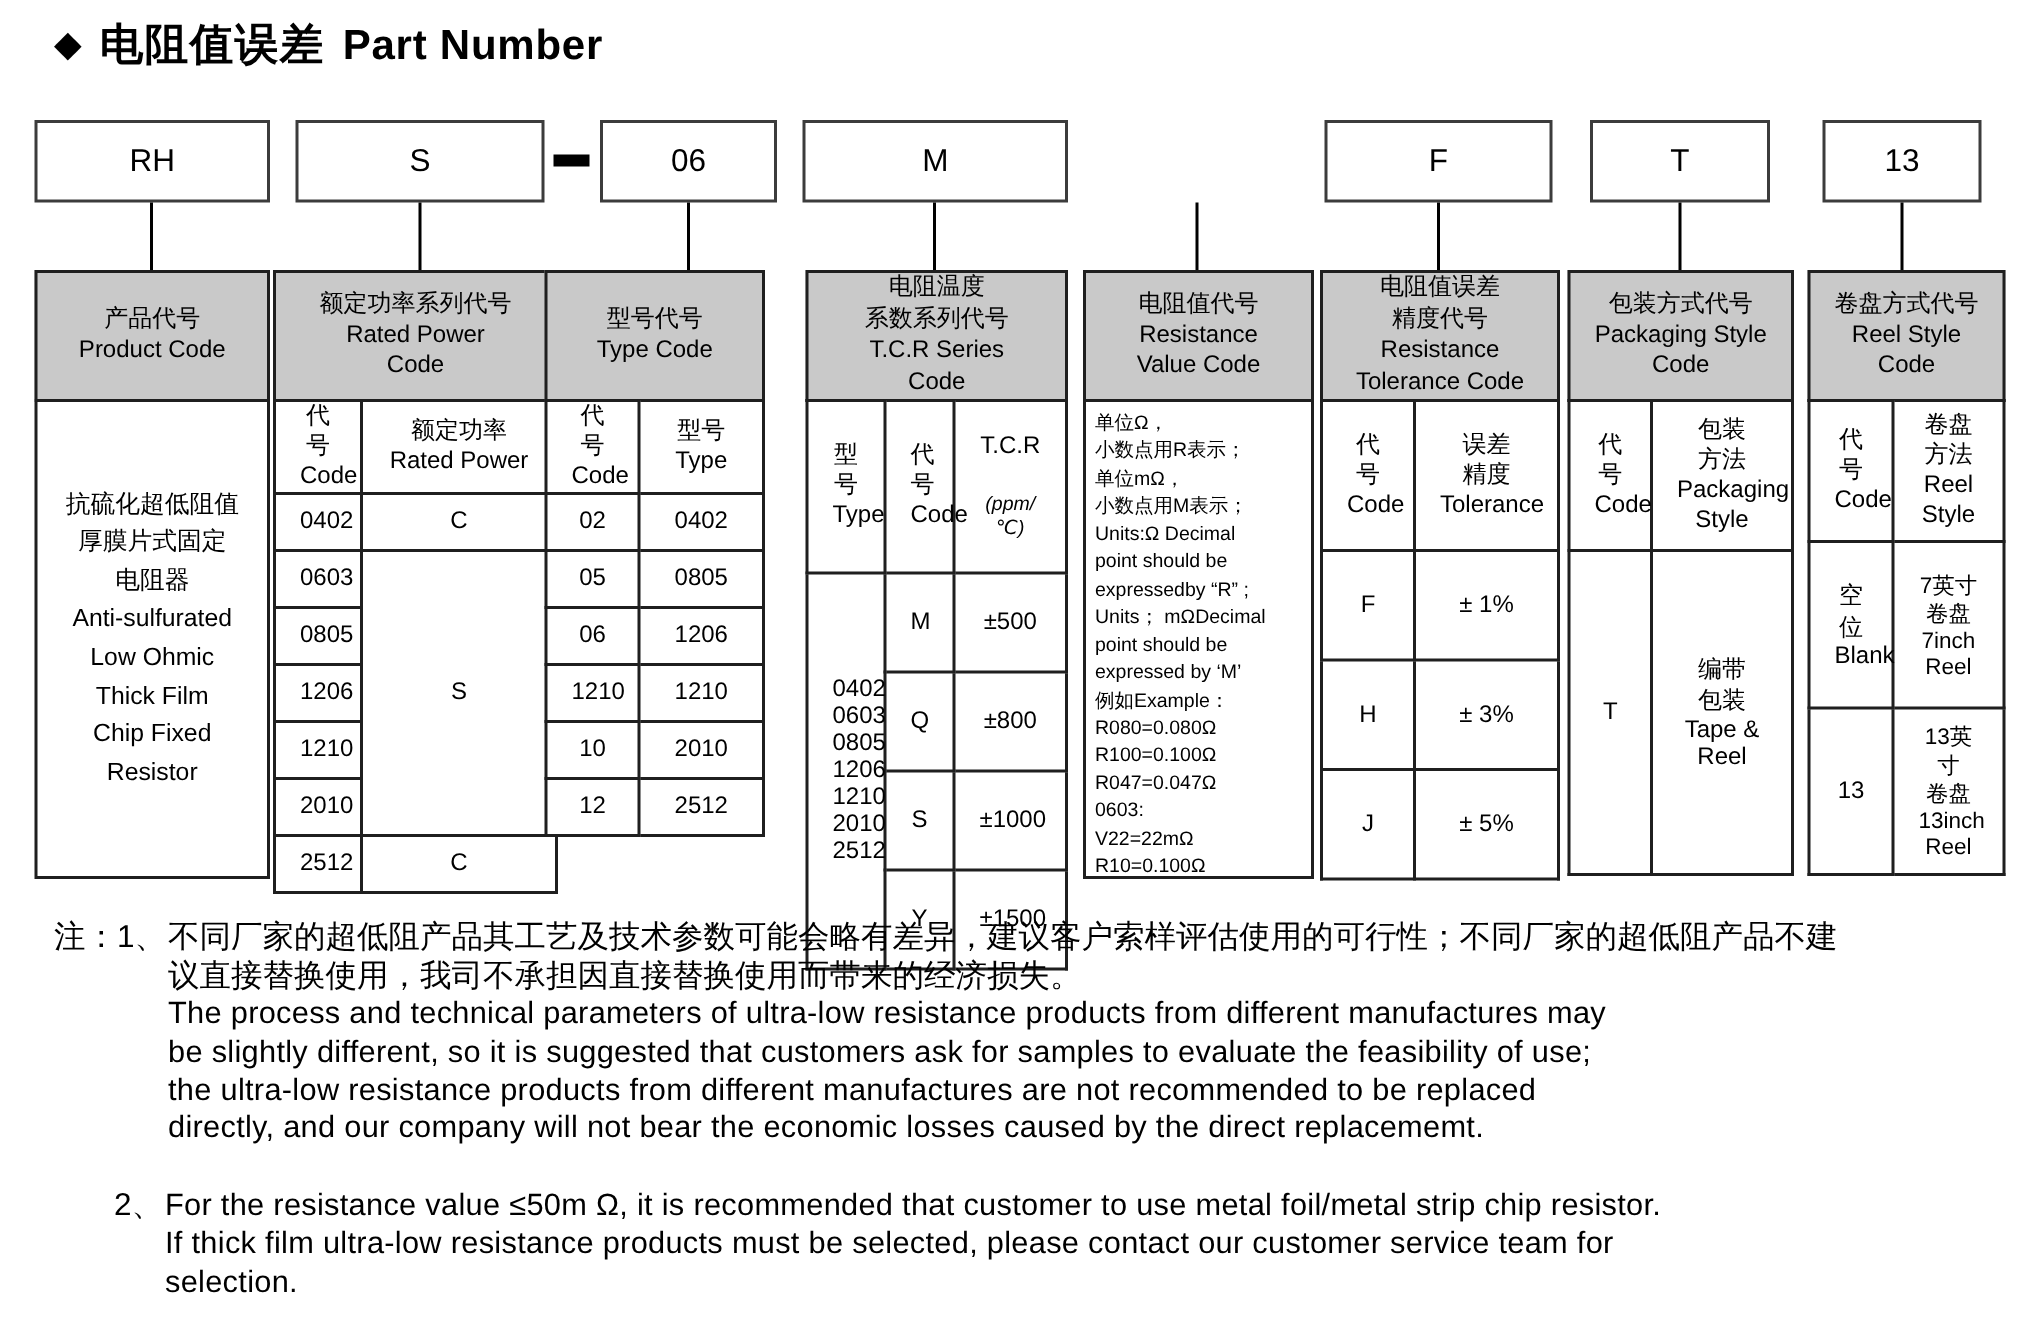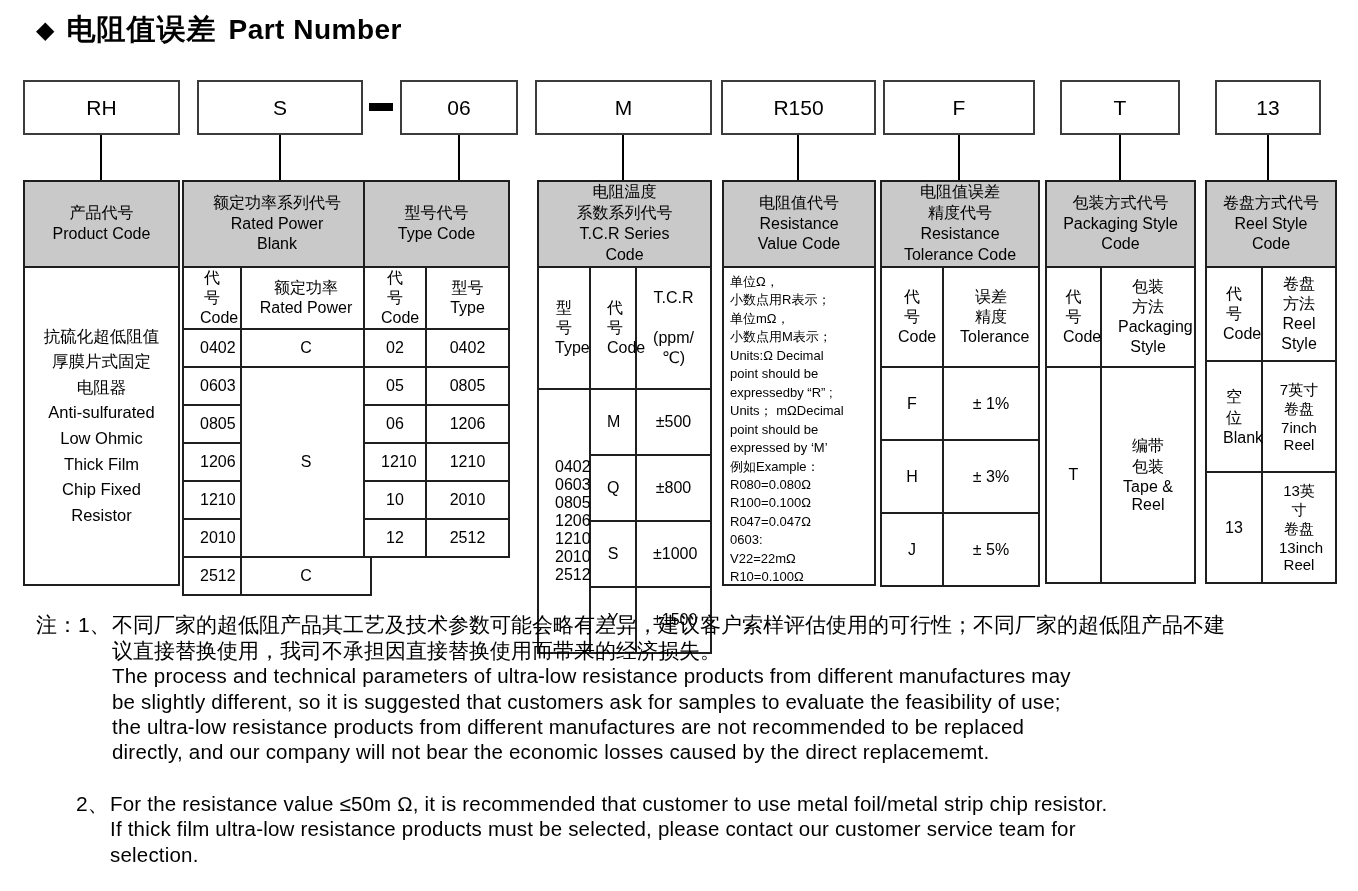--- a/index.html
+++ b/index.html
@@ -60,21 +60,20 @@
     <span class="diamond">◆</span>
     <span class="zh">电阻值误差</span>
     <span class="en">Part Number</span>
   </div>
 
   <div class="seg" style="left:23px;  width:157px;">RH</div>
   <div class="seg" style="left:197px; width:166px;">S</div>
   <div class="dash" style="left:369px; width:24px;"></div>
   <div class="seg" style="left:400px; width:118px;">06</div>
   <div class="seg" style="left:535px; width:177px;">M</div>
-  <div class="seg" style="left:721px; width:155px;">R150</div>
   <div class="seg" style="left:883px; width:152px;">F</div>
   <div class="seg" style="left:1060px;width:120px;">T</div>
   <div class="seg" style="left:1215px;width:106px;">13</div>
 
   <div class="conn" style="left:100px;"></div>
   <div class="conn" style="left:279px;"></div>
   <div class="conn" style="left:458px;"></div>
   <div class="conn" style="left:622px;"></div>
   <div class="conn" style="left:797px;"></div>
   <div class="conn" style="left:958px;"></div>
@@ -90,21 +89,21 @@
 Anti-sulfurated
 Low Ohmic
 Thick Film
 Chip Fixed
 Resistor</div>
   </div>
 
   <div class="colgroup" style="left:182px; width:190px;">
     <div class="colheader">额定功率系列代号
 Rated Power
-Blank</div>
+Code</div>
     <table class="tbl">
       <tbody>
           <tr style="height:50px;">
         <td class="subhead" style="width:58px;">代号
 Code</td>
         <td class="subhead">额定功率
 Rated Power</td>
       </tr>
       <tr style="height:38px;">
         <td>0402</td>
@@ -180,21 +179,21 @@
 Code</div>
     <table class="tbl">
       <tbody>
           <tr style="height:50px;">
         <td class="subhead" style="width:52px;">型号
 Type</td>
         <td class="subhead" style="width:46px;">代号
 Code</td>
         <td class="subhead">
           <div>T.C.R</div>
-          <div style="font-size:16px;">(ppm/℃)</div>
+          <div style="font-size:13px;font-style:italic;">(ppm/℃)</div>
         </td>
       </tr>
       <tr style="height:66px;">
         <td rowspan="4" class="pre">0402
 0603
 0805
 1206
 1210
 2010
 2512</td>

